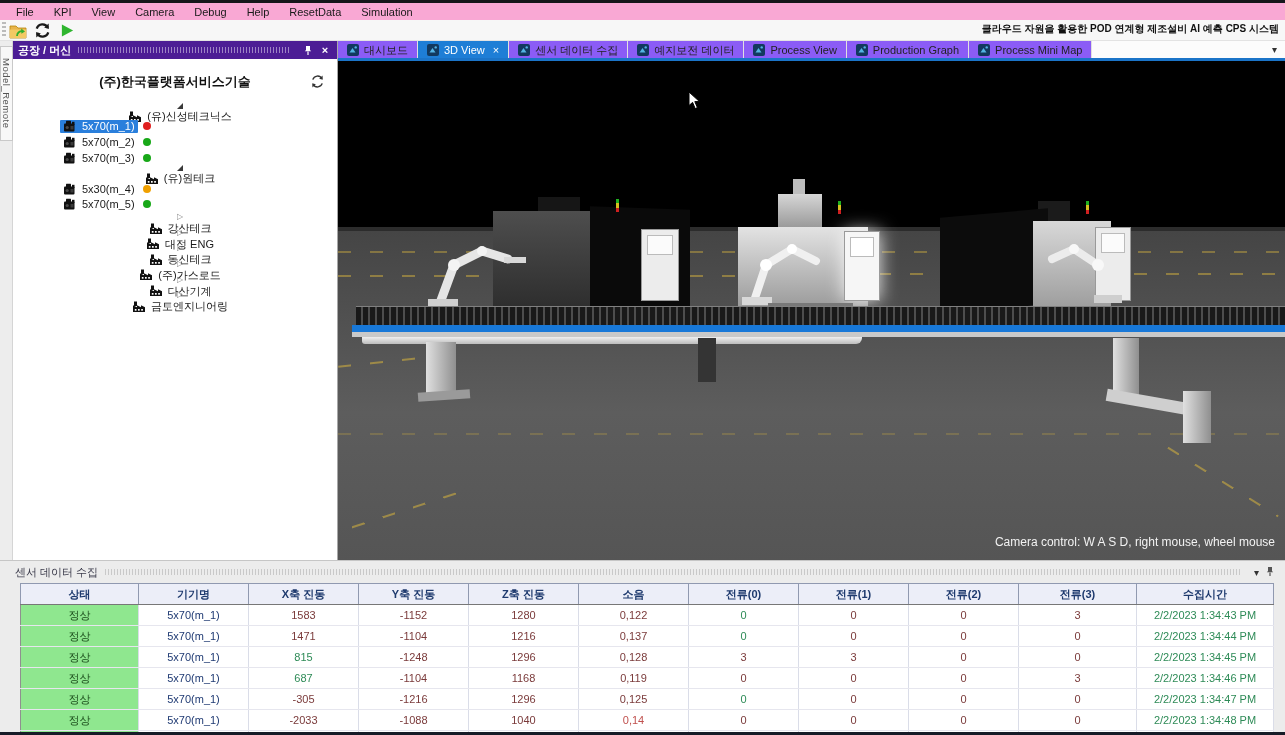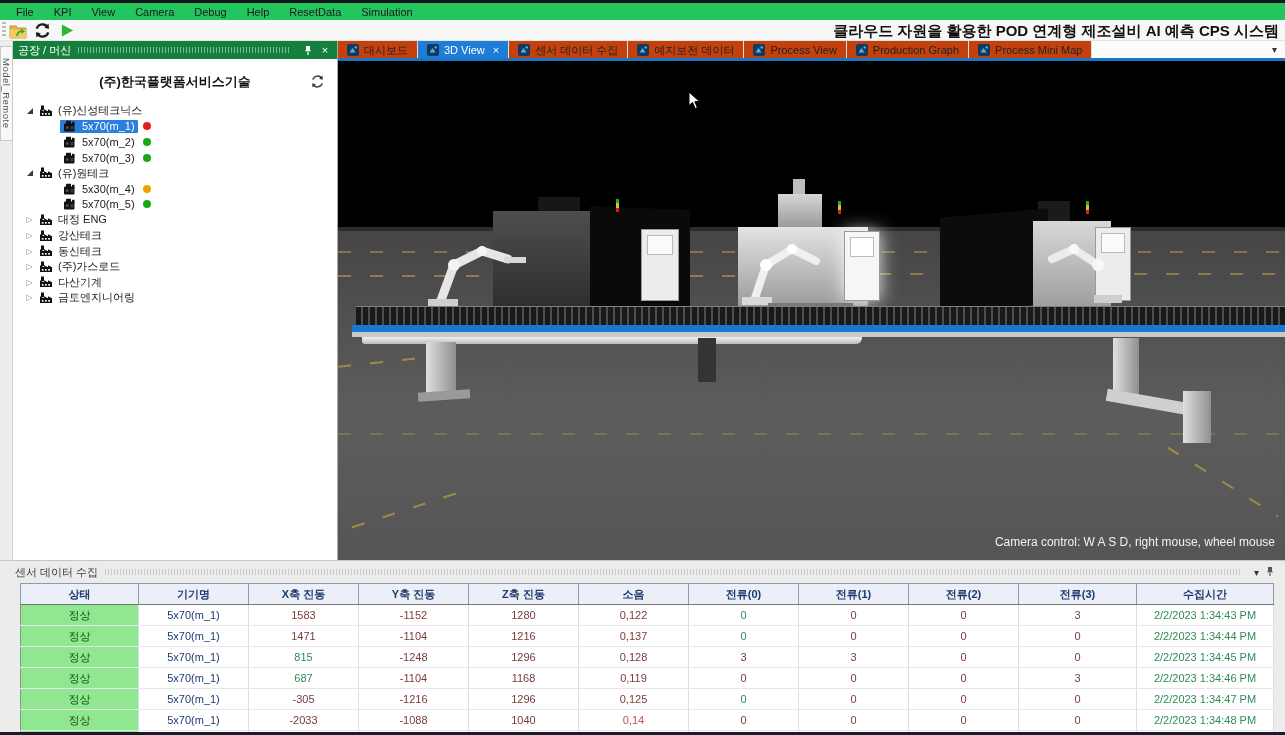--- a/index.html
+++ b/index.html
@@ -1,64 +1,64 @@
 <!DOCTYPE html>
 <html><head>
 <meta charset="utf-8">
 <style>
   html,body{margin:0;padding:0;background:#f4f4f4;font-family:"Liberation Sans","DejaVu Sans",sans-serif;}
   body{width:1285px;height:735px;position:relative;overflow:hidden;font-size:11px;color:#222;}
   .abs{position:absolute;}
 
   
   #titlestrip{left:0;top:0;width:1285px;height:3px;background:#15161a;}
-  #menubar{left:0;top:3px;width:1285px;height:17px;background:#22c55e;display:flex;align-items:center;padding-left:6px;box-sizing:border-box;}
+  #menubar{left:0;top:3px;width:1285px;height:17px;background:#f9a8d4;display:flex;align-items:center;padding-left:6px;box-sizing:border-box;}
   .mitem{padding:0 10px;font-size:11px;color:#1a1a1a;cursor:default;}
   #toolbar{left:0;top:20px;width:1285px;height:21px;background:#f7f7f7;border-bottom:1px solid #e3e3e3;box-sizing:border-box;}
   #grip{left:2px;top:22px;width:4px;height:16px;background:repeating-linear-gradient(#bbb 0 2px,transparent 2px 4px);}
   .tbtn{position:absolute;top:21px;width:19px;height:19px;display:flex;align-items:center;justify-content:center;}
-  #apptitle{position:absolute;right:6px;top:22px;font-size:15px;font-weight:bold;color:#111;}
+  #apptitle{position:absolute;right:6px;top:22px;font-size:10px;font-weight:bold;color:#111;}
 
   
   #leftstrip{left:0;top:41px;width:13px;height:519px;background:#ededed;border-right:1px solid #d5d5d5;box-sizing:border-box;}
   #sidetab{left:0;top:46px;width:13px;height:95px;background:#f8f8f8;border:1px solid #c9c9c9;box-sizing:border-box;
            writing-mode:vertical-rl;text-align:center;font-size:9.5px;color:#555;letter-spacing:.5px;}
 
   
   #treepanel{left:13px;top:41px;width:325px;height:519px;background:#fff;border-right:1px solid #a8a8a8;box-sizing:border-box;}
-  #treehead{position:absolute;left:0;top:0;width:100%;height:18px;background:#15803d;display:flex;align-items:center;
-            padding:0 5px;box-sizing:border-box;color:#fff;}
+  #treehead{position:absolute;left:0;top:0;width:100%;height:18px;background:#4c1d95;display:flex;align-items:center;
+            padding:0 5px;box-sizing:border-box;color:#fff;font-weight:bold;}
   #treehead .t{font-size:11px;white-space:nowrap;}
   .dotfill{flex:1;height:6px;margin:0 7px;background:repeating-linear-gradient(90deg,rgba(255,255,255,.45) 0 1px,transparent 1px 3px);}
   .dotfill.gray{background:repeating-linear-gradient(90deg,#c9c9c9 0 1px,transparent 1px 3px);}
   .headicon{width:14px;height:13px;display:flex;align-items:center;justify-content:center;margin-left:3px;font-size:11px;line-height:11px;}
   #treebody{position:absolute;left:0;top:18px;width:100%;height:501px;overflow:hidden;}
   #treeroot{display:flex;align-items:center;justify-content:center;position:relative;height:26px;margin-top:10px;font-size:13px;font-weight:bold;color:#111;}
   #rootsync{position:absolute;right:12px;top:5px;width:15px;height:15px;}
   #nodes{margin-top:8px;}
   .node{display:flex;align-items:center;height:15.6px;cursor:default;}
-  .node.l0{padding-left:10px;}
+  .node.l0{padding-left:10px;flex-direction:column;}
   .node.l1{padding-left:34px;}
   .expander{width:13px;display:inline-flex;align-items:center;justify-content:center;flex:none;}
   .expander.expanded::before{content:"";width:0;height:0;border-bottom:6px solid #3a3a3a;border-left:6px solid transparent;}
   .expander.collapsed::before{content:"▷";font-size:8px;color:#8a8a8a;}
   .nico{width:15px;height:13px;flex:none;margin-right:4px;display:inline-flex;align-items:center;}
   .ninner{display:flex;align-items:center;padding:0 3px;border-radius:1px;}
   .node.selected .ninner{background:#2a7fdc;}
   .node.selected .nlabel{color:#fff;}
   .nlabel{font-size:11px;color:#1a1a1a;white-space:nowrap;}
   .dot{width:8px;height:8px;border-radius:50%;margin-left:5px;display:none;flex:none;}
   .dot.red{display:inline-block;background:#e02020;}
   .dot.green{display:inline-block;background:#18a818;}
   .dot.orange{display:inline-block;background:#f0a000;}
 
   
   #tabbar{left:338px;top:41px;width:947px;height:18px;background:#fcfcfc;display:flex;align-items:stretch;}
   #tabunderline{left:338px;top:58px;width:947px;height:2.5px;background:#1b74c8;}
-  .tab{display:flex;align-items:center;padding:0 9px;gap:5px;background:#c2410c;border-right:1px solid #e0e0e0;cursor:default;}
+  .tab{display:flex;align-items:center;padding:0 9px;gap:5px;background:#8b5cf6;border-right:1px solid #e0e0e0;cursor:default;}
   .tab .tlabel{font-size:11px;color:#222;white-space:nowrap;}
   .tab.active{background:#1e7ed6;}
   .tab.active .tlabel{color:#fff;}
   .tclose{font-size:11px;color:#fff;margin-left:3px;}
   .tclose:empty{display:none;}
   .tico{width:12px;height:12px;display:inline-flex;}
   #tabchev{left:1272px;top:44px;font-size:10px;color:#333;}
 
   
   #viewport{left:338px;top:60.5px;width:947px;height:500px;background:#000;overflow:hidden;}
@@ -308,41 +308,41 @@
                 <path d="M1 11V4.2l4 2V4.2l4 2V4.2l4 2V11z" fill="#111"></path>
                 <rect x="2" y="0.5" width="3" height="4.5" fill="#111"></rect>
                 <g fill="#fff">
                   <rect x="2.8" y="8" width="1.7" height="1.7"></rect>
                   <rect x="6" y="8" width="1.7" height="1.7"></rect>
                   <rect x="9.2" y="8" width="1.7" height="1.7"></rect>
                 </g>
               </svg>
             </span>
 
-            <span class="nlabel">대정 ENG</span>
+            <span class="nlabel">강산테크</span>
           </span>
 
         </div>
 
         <div class="node l0 factory">
           <span class="expander collapsed"></span>
           <span class="ninner">
             <span class="nico ic-factory">
               <svg width="14" height="12" viewBox="0 0 14 12">
                 <path d="M1 11V4.2l4 2V4.2l4 2V4.2l4 2V11z" fill="#111"></path>
                 <rect x="2" y="0.5" width="3" height="4.5" fill="#111"></rect>
                 <g fill="#fff">
                   <rect x="2.8" y="8" width="1.7" height="1.7"></rect>
                   <rect x="6" y="8" width="1.7" height="1.7"></rect>
                   <rect x="9.2" y="8" width="1.7" height="1.7"></rect>
                 </g>
               </svg>
             </span>
 
-            <span class="nlabel">강산테크</span>
+            <span class="nlabel">대정 ENG</span>
           </span>
 
         </div>
 
         <div class="node l0 factory">
           <span class="expander collapsed"></span>
           <span class="ninner">
             <span class="nico ic-factory">
               <svg width="14" height="12" viewBox="0 0 14 12">
                 <path d="M1 11V4.2l4 2V4.2l4 2V4.2l4 2V11z" fill="#111"></path>

